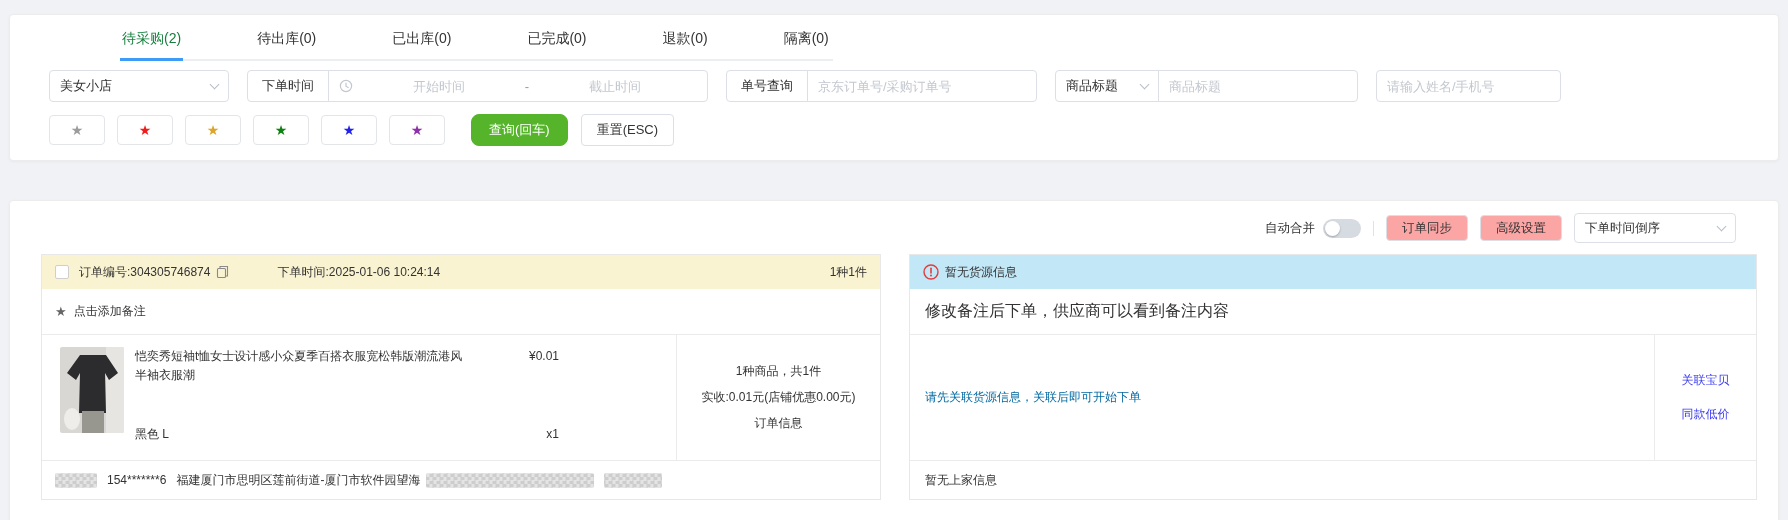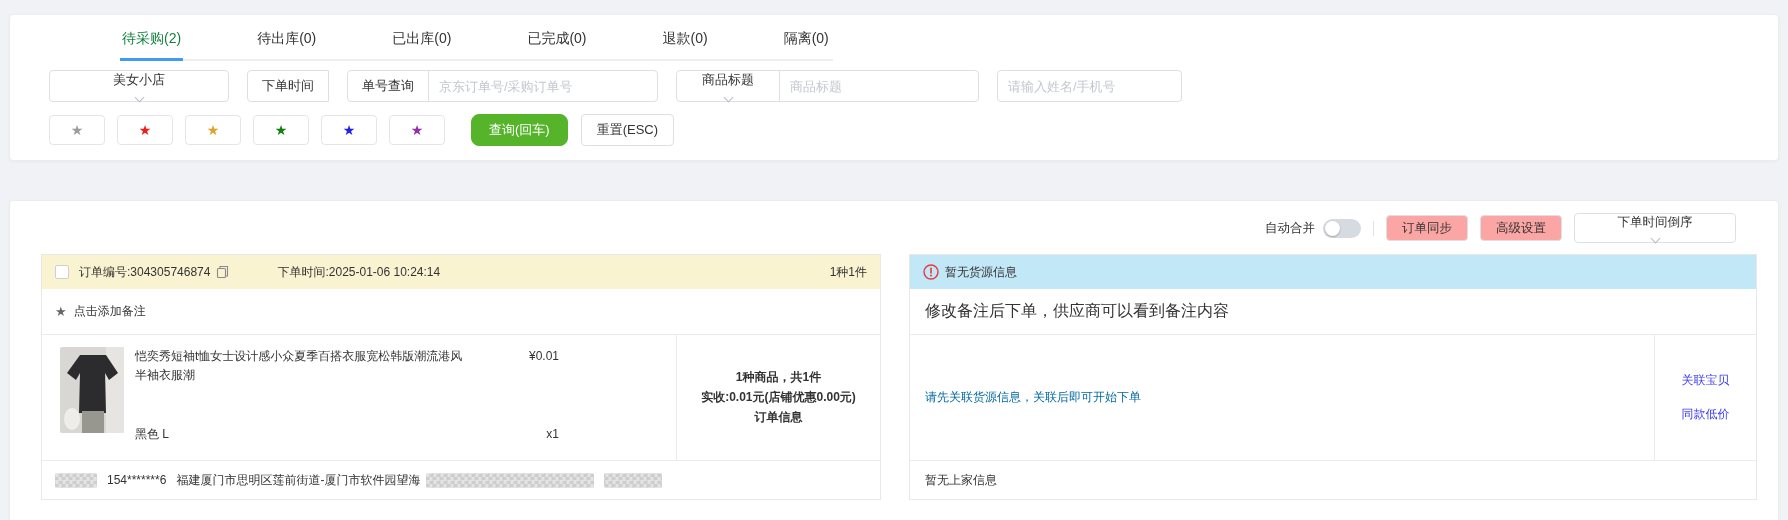--- a/index.html
+++ b/index.html
@@ -18,21 +18,21 @@
   .tab:last-child { margin-right:2px; }
   .tab.active { color:#15803d; }
   .tab.active::after { content:""; position:absolute; left:0; right:0; bottom:-2px;
          height:3px; background:#3e9cf7; }
 
   
   .frow { display:flex; align-items:center; margin-left:39px; }
   .frow1 { margin-top:9px; }
   .frow2 { margin-top:12px; }
   .box { height:32px; border:1px solid #dcdfe6; border-radius:4px; background:#fff;
-         display:flex; align-items:center; font-size:13px; color:#333;flex-direction:column; }
+         display:flex; align-items:center; font-size:13px; color:#333; }
   .select { justify-content:space-between; padding:0 10px; cursor:pointer; }
   .chev { width:7px; height:7px; border-right:1.5px solid #b9bec7; border-bottom:1.5px solid #b9bec7;
           transform:rotate(45deg); margin-top:-3px; }
   .shop-select { width:180px; }
   .gap { width:18px; }
   .btn-plain { height:32px; padding:0 14px; border:1px solid #dcdfe6; background:#fff;
           border-radius:4px; font-size:13px; color:#333; display:flex; align-items:center; cursor:pointer; }
   .join-l { border-radius:4px 0 0 4px; }
   .join-r { border-radius:0 4px 4px 0; margin-left:-1px; }
   .date-box { width:380px; padding:0 10px; gap:4px; }
@@ -92,22 +92,22 @@
   .prod-area { height:125px; display:flex; }
   .prod-left { flex:1; display:flex; padding:12px 0 13px 18px; }
   .prod-img { width:64px; height:86px; flex:none; border-radius:2px; overflow:hidden; }
   .prod-info { width:332px; margin-left:11px; display:flex; flex-direction:column;
           justify-content:space-between; padding-bottom:4px; }
   .prod-title { font-size:12px; line-height:1.6; color:#333; }
   .prod-variant { font-size:12px; color:#333; }
   .prod-price-col { width:92px; display:flex; flex-direction:column; justify-content:space-between;
           align-items:flex-end; padding:2px 0 6px; font-size:12px; color:#333; }
   .order-summary { width:204px; border-left:1px solid #ebebeb; display:flex; flex-direction:column;
-          align-items:center; justify-content:center; gap:3px; font-size:12px; color:#333;
-          text-align:center; padding:0 6px;font-weight:bold; }
+          align-items:center; justify-content:center; gap:9px; font-size:12px; color:#333;
+          text-align:center; padding:0 6px; }
 
   .addr-row { height:39px; border-top:1px solid #ebebeb; display:flex; align-items:center;
           padding:0 13px; font-size:12px; color:#333; gap:10px; }
   .blur-block { height:15px; border-radius:2px;
           background:repeating-conic-gradient(#cdcdcd 0% 25%, #e4e4e4 0% 50%) 50%/7px 7px; }
   .blur-name { width:42px; }
   .blur-addr1 { width:168px; margin-left:-4px; }
   .blur-addr2 { width:58px; }
 
   .supply-note { height:46px; display:flex; align-items:center; padding:0 15px;
@@ -137,20 +137,29 @@
     </div>
   </div>
 
   <div class="frow frow1">
     <div class="box select shop-select">
       <span>美女小店</span>
       <span class="chev"></span>
     </div>
     <div class="gap"></div>
     <button class="btn-plain join-l">下单时间</button>
+    <div class="box date-box join-r">
+      <svg class="icon-svg" width="14" height="14" viewBox="0 0 14 14">
+          <circle cx="7" cy="7" r="5.6" fill="none" stroke="#c3c7cf" stroke-width="1.2"></circle>
+          <path d="M7 4v3.2l2.2 1.3" fill="none" stroke="#c3c7cf" stroke-width="1.2" stroke-linecap="round"></path>
+        </svg>
+      <span class="date-part"><input type="text" placeholder="开始时间" style=""></span>
+      <span class="date-sep">-</span>
+      <span class="date-part"><input type="text" placeholder="截止时间" style=""></span>
+    </div>
     <div class="gap"></div>
     <button class="btn-plain join-l">单号查询</button>
     <div class="box txt-input join-r w-order">
       <input type="text" placeholder="京东订单号/采购订单号" style="">
     </div>
     <div class="gap"></div>
     <div class="box select join-l w-title-sel">
       <span>商品标题</span>
       <span class="chev"></span>
     </div>

